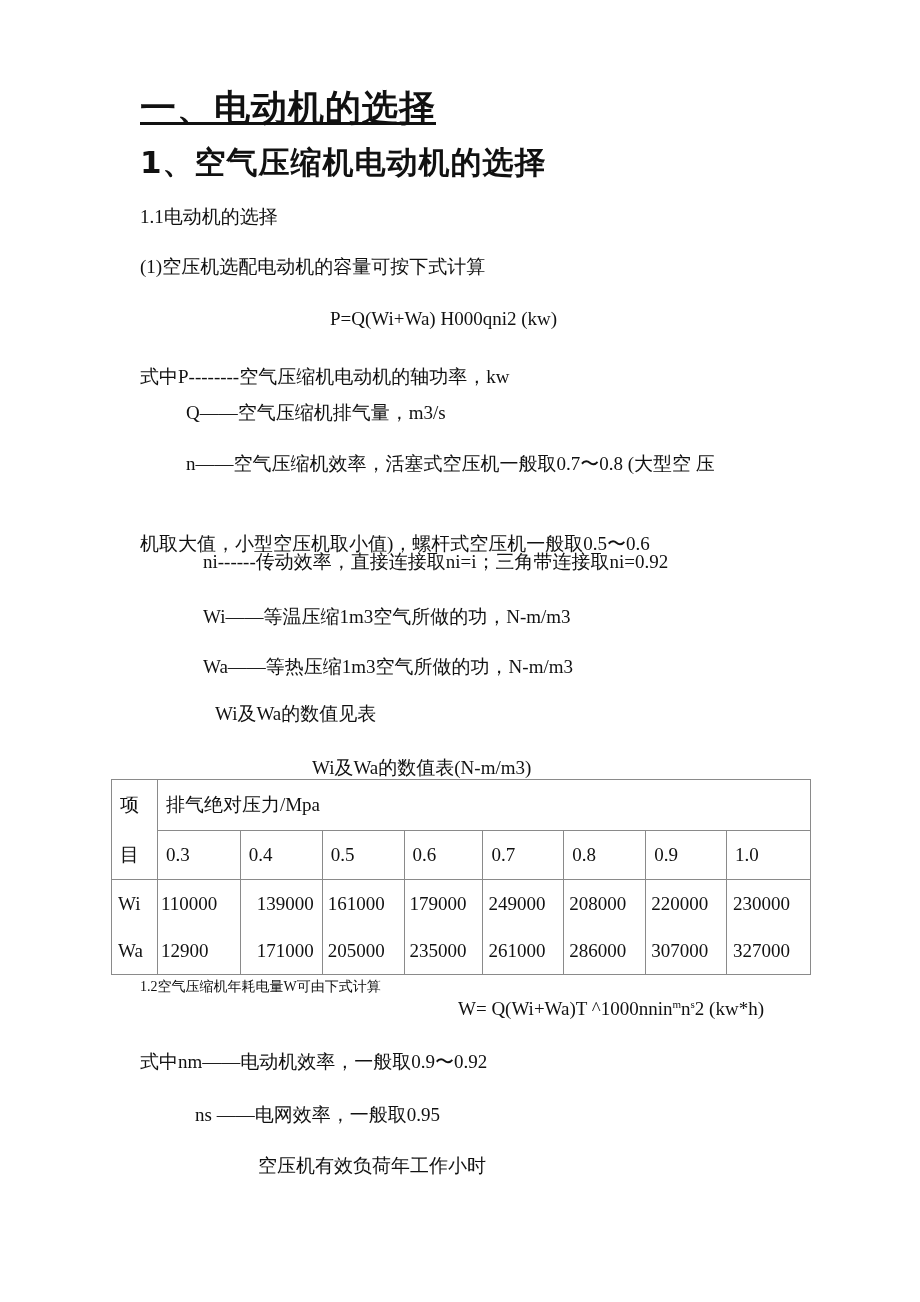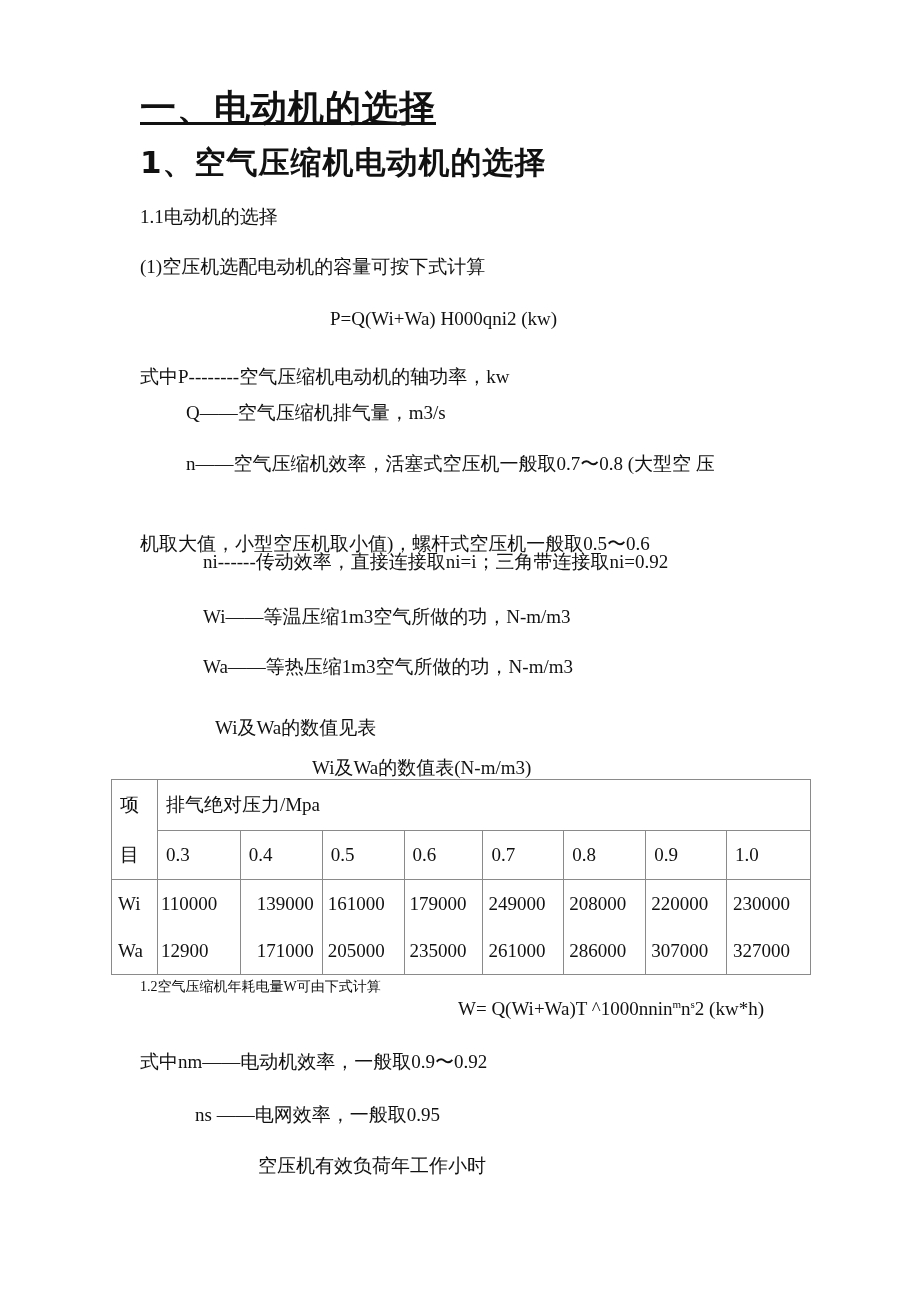--- a/index.html
+++ b/index.html
@@ -33,21 +33,21 @@
 <div class="abs p" style="left:140px; top:254px;">(1)空压机选配电动机的容量可按下式计算</div>
 <div class="abs p" style="left:330px; top:308px;">P=Q(Wi+Wa) H000qni2 (kw)</div>
 
 <div class="abs p" style="left:140px; top:364px;">式中P--------空气压缩机电动机的轴功率，kw</div>
 <div class="abs p" style="left:186px; top:400px;">Q——空气压缩机排气量，m3/s</div>
 <div class="abs p" style="left:186px; top:451px;">n——空气压缩机效率，活塞式空压机一般取0.7〜0.8 (大型空  压</div>
 <div class="abs p" style="left:140px; top:500px;margin-top:31px;">机取大值，小型空压机取小值)，螺杆式空压机一般取0.5〜0.6</div>
 <div class="abs p" style="left:203px; top:549px;">ni------传动效率，直接连接取ni=i；三角带连接取ni=0.92</div>
 <div class="abs p" style="left:203px; top:604px;">Wi——等温压缩1m3空气所做的功，N-m/m3</div>
 <div class="abs p" style="left:203px; top:654px;">Wa——等热压缩1m3空气所做的功，N-m/m3</div>
-<div class="abs p" style="left:215px; top:701px;margin-top:14px;">Wi及Wa的数值见表</div>
+<div class="abs p" style="left:215px; top:701px;">Wi及Wa的数值见表</div>
 
 <div class="abs p" style="left:312px; top:755px;">Wi及Wa的数值表(N-m/m3)</div>
 
 <table class="data">
   <colgroup>
     <col style="width:46px">
       <col style="width:83px">
       <col style="width:82px">
       <col style="width:82px">
     <col style="width:79px">

